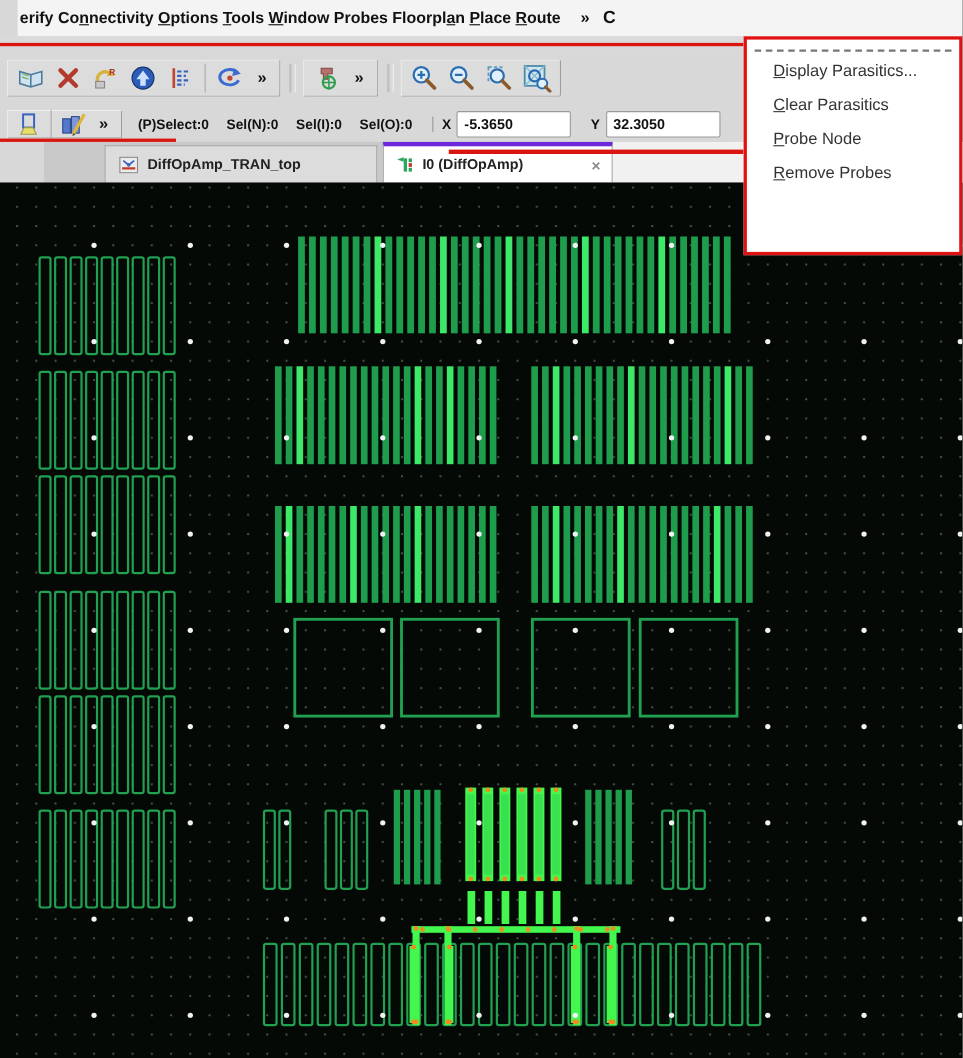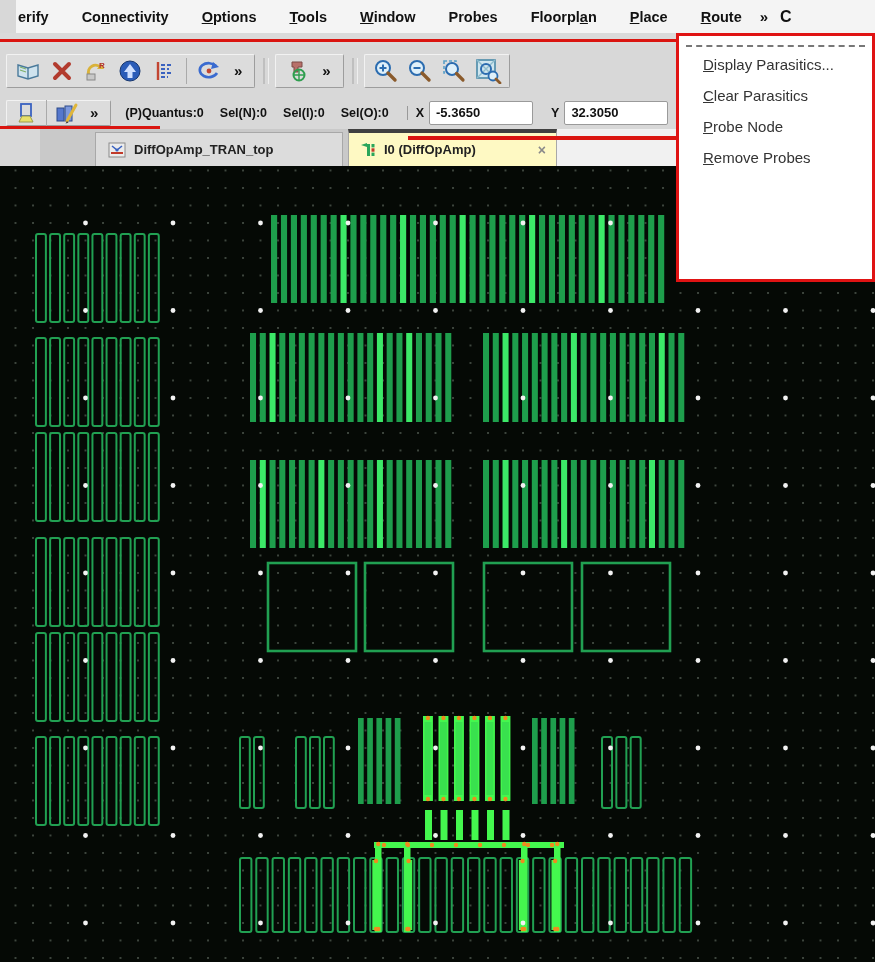--- a/index.html
+++ b/index.html
@@ -1,21 +1,21 @@
 <!DOCTYPE html>
 <html><head>
 <meta charset="utf-8">
 <style>
   html,body{margin:0;padding:0;}
   body{width:875px;height:962px;position:relative;overflow:hidden;
        font-family:"Liberation Sans",sans-serif;background:#d8d8d8;}
   
   #menubar{position:absolute;left:16px;top:0;width:875px;height:33px;background:#f4f4f4;
            display:flex;align-items:center;white-space:nowrap;overflow:hidden;}
-  .mitem{font-size:14.5px;font-weight:600;color:#111;margin-left:33px;flex:0 0 auto;cursor:default;}
+  .mitem{font-size:14.5px;font-weight:600;color:#111;margin-left:4px;flex:0 0 auto;cursor:default;}
   .mitem:first-child{margin-left:2px;}
   .mitem.hl{background:#9c9c9c;color:#f8f8f8;padding:5px 11px;border-radius:1px;}
   .mitem u{text-decoration:underline;}
   .m-overflow{font-size:15px;font-weight:700;color:#111;margin-left:18px;}
   .m-partial{font-size:16px;font-weight:700;color:#111;margin-left:12px;}
   
   #strip1{position:absolute;left:0;top:33px;width:875px;height:12px;background:#dadada;}
   .tbar{position:absolute;left:0;width:875px;background:#d8d8d8;display:flex;align-items:center;}
   #toolbar1{top:45px;height:51px;}
   #toolbar2{top:96px;height:33px;}
@@ -33,33 +33,33 @@
   .coordlabel{font-weight:700;margin:0 5px 0 2px;border-left:1px solid #999;padding-left:8px;}
   .coordlabel.noborder{border-left:none;}
   .coordfield{width:96px;height:22px;background:#fff;border:1px solid #9a9a9a;border-radius:2px;
               font-size:13px;font-weight:700;color:#111;display:flex;align-items:center;padding-left:6px;margin-right:8px;}
   
   #tabbar{position:absolute;left:0;top:129px;width:875px;height:37px;background:#c9c9c9;margin-left:40px;}
   #tabbar .rest{position:absolute;left:517px;top:0;right:0;height:37px;background:#f1f1f1;}
   .tab{position:absolute;top:3px;height:34px;display:flex;align-items:center;box-sizing:border-box;
        font-size:13px;font-weight:700;color:#222;}
   #tab1{left:55px;width:248px;background:#dcdcdc;border:1px solid #a8a8a8;border-bottom:none;padding-left:12px;}
-  #tab2{left:308px;width:209px;background:#fef9c3;border:1px solid #a8a8a8;border-bottom:none;
-        border-top:4px solid #404040;padding-left:10px;top:0;height:37px;}
+  #tab2{left:308px;width:209px;background:#ffffff;border:1px solid #a8a8a8;border-bottom:none;
+        border-top:4px solid #6d28d9;padding-left:10px;top:0;height:37px;}
   .tabicon{margin-right:8px;display:flex;}
   .tabclose{margin-left:auto;margin-right:10px;color:#8a8a8a;font-size:14px;font-weight:700;}
   
   #canvas-wrap{position:absolute;left:0;top:166px;width:875px;height:796px;background:#050905;}
   
   .redline{position:absolute;background:#da1510;z-index:40;}
   #red-top{left:0;top:39px;width:676px;height:3px;}
   #red-bl{left:0;top:126px;width:160px;height:3px;}
   #red-mid{left:408px;top:136px;width:268px;height:4px;}
   
-  #popup{position:absolute;left:676px;top:33px;width:199px;height:249px;background:#fff;
+  #popup{position:absolute;left:676px;top:33px;width:199px;height:199px;background:#fff;
          border:3px solid #e01313;box-sizing:border-box;z-index:50;}
   #popup .tearoff{height:0;border-top:2px dashed #777;margin:9px 7px 2px 7px;}
   .pitem{font-size:15px;color:#333;padding:7px 4px 7px 24px;cursor:default;}
   .pitem u{text-decoration:underline;}
 </style>
 </head>
 <body>
 
 <div id="menubar">
     <div class="mitem">erify</div>
@@ -183,21 +183,21 @@
       <svg width="24" height="22" viewBox="0 0 24 22">
           <rect x="2" y="6" width="7" height="13" fill="#5577cc" stroke="#2d4a8a"></rect>
           <rect x="10" y="4" width="7" height="15" fill="#7d99dd" stroke="#2d4a8a"></rect>
           <path d="M21 3 L12 19" stroke="#e0b63a" stroke-width="3" stroke-linecap="round"></path>
           <path d="M12 19 L10.5 21.5 L13.5 20.8 Z" fill="#444"></path>
         </svg>
     </div>
     <span class="chev">»</span>
   </div>
   <div class="statusbar">
-    <span class="statusitem">(P)Quantus:0</span>
+    <span class="statusitem">(P)Select:0</span>
     <span class="statusitem">Sel(N):0</span>
     <span class="statusitem">Sel(I):0</span>
     <span class="statusitem">Sel(O):0</span>
     <span class="coordlabel">X</span>
     <div class="coordfield">-5.3650</div>
     <span class="coordlabel noborder">Y</span>
     <div class="coordfield">32.3050</div>
   </div>
 </div>
 

